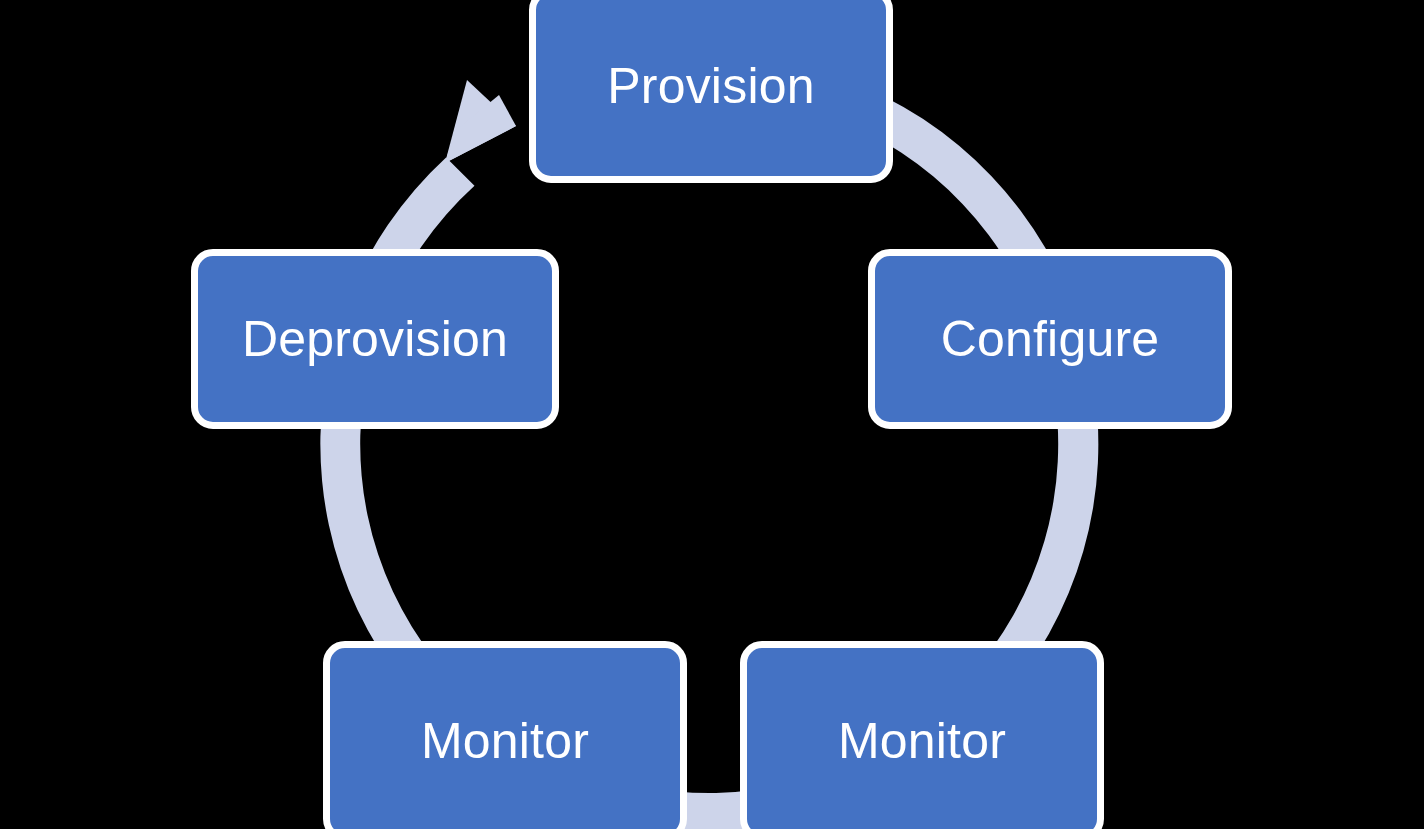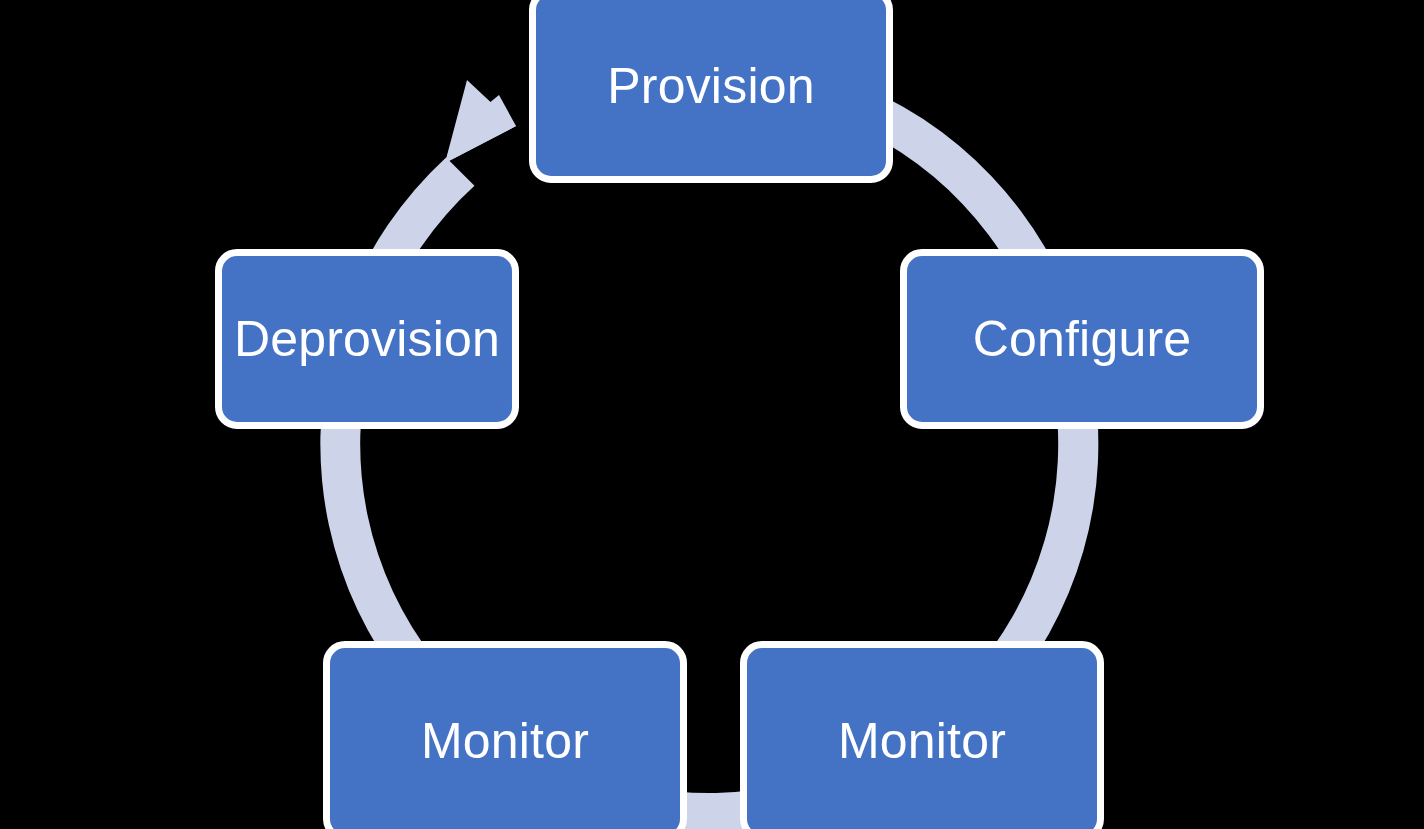--- a/index.html
+++ b/index.html
@@ -41,24 +41,24 @@
     font-family: "Liberation Sans", sans-serif;
     font-size: 50px;
     font-weight: 400;
     line-height: 1.0;
     letter-spacing: 0.2px;
     white-space: nowrap;
     text-align: center;
   }
   
   #node-provision   { left: 529px;  top: -12px;  width: 364px; height: 195px; }
-  #node-configure   { left: 868px;  top: 249px;  width: 364px; height: 180px; margin-left: 32px; }
+  #node-configure   { left: 868px;  top: 249px;  width: 364px; height: 180px; }
   #node-protect     { left: 740px;  top: 641px;  width: 364px; height: 200px; }
   #node-monitor     { left: 323px;  top: 641px;  width: 364px; height: 200px; }
-  #node-deprovision { left: 191px;  top: 249px;  width: 304px; height: 180px; margin-left: 24px; }
+  #node-deprovision { left: 191px;  top: 249px;  width: 368px; height: 180px; }
 </style>
 </head>
 <body>
 
 <div id="stage">
 
   <svg id="cycle-arrow-layer" viewBox="0 0 1424 829" aria-hidden="true">
 
     <g>
       <path d="

